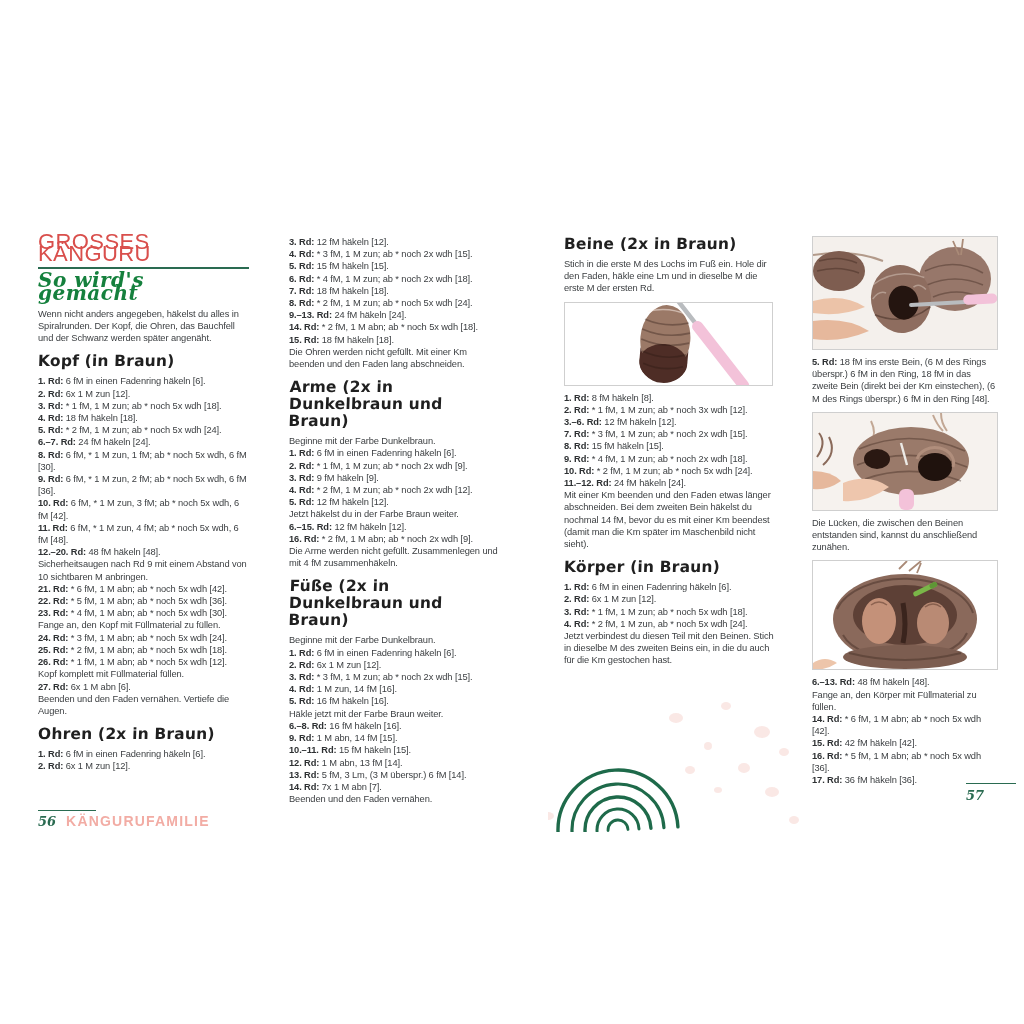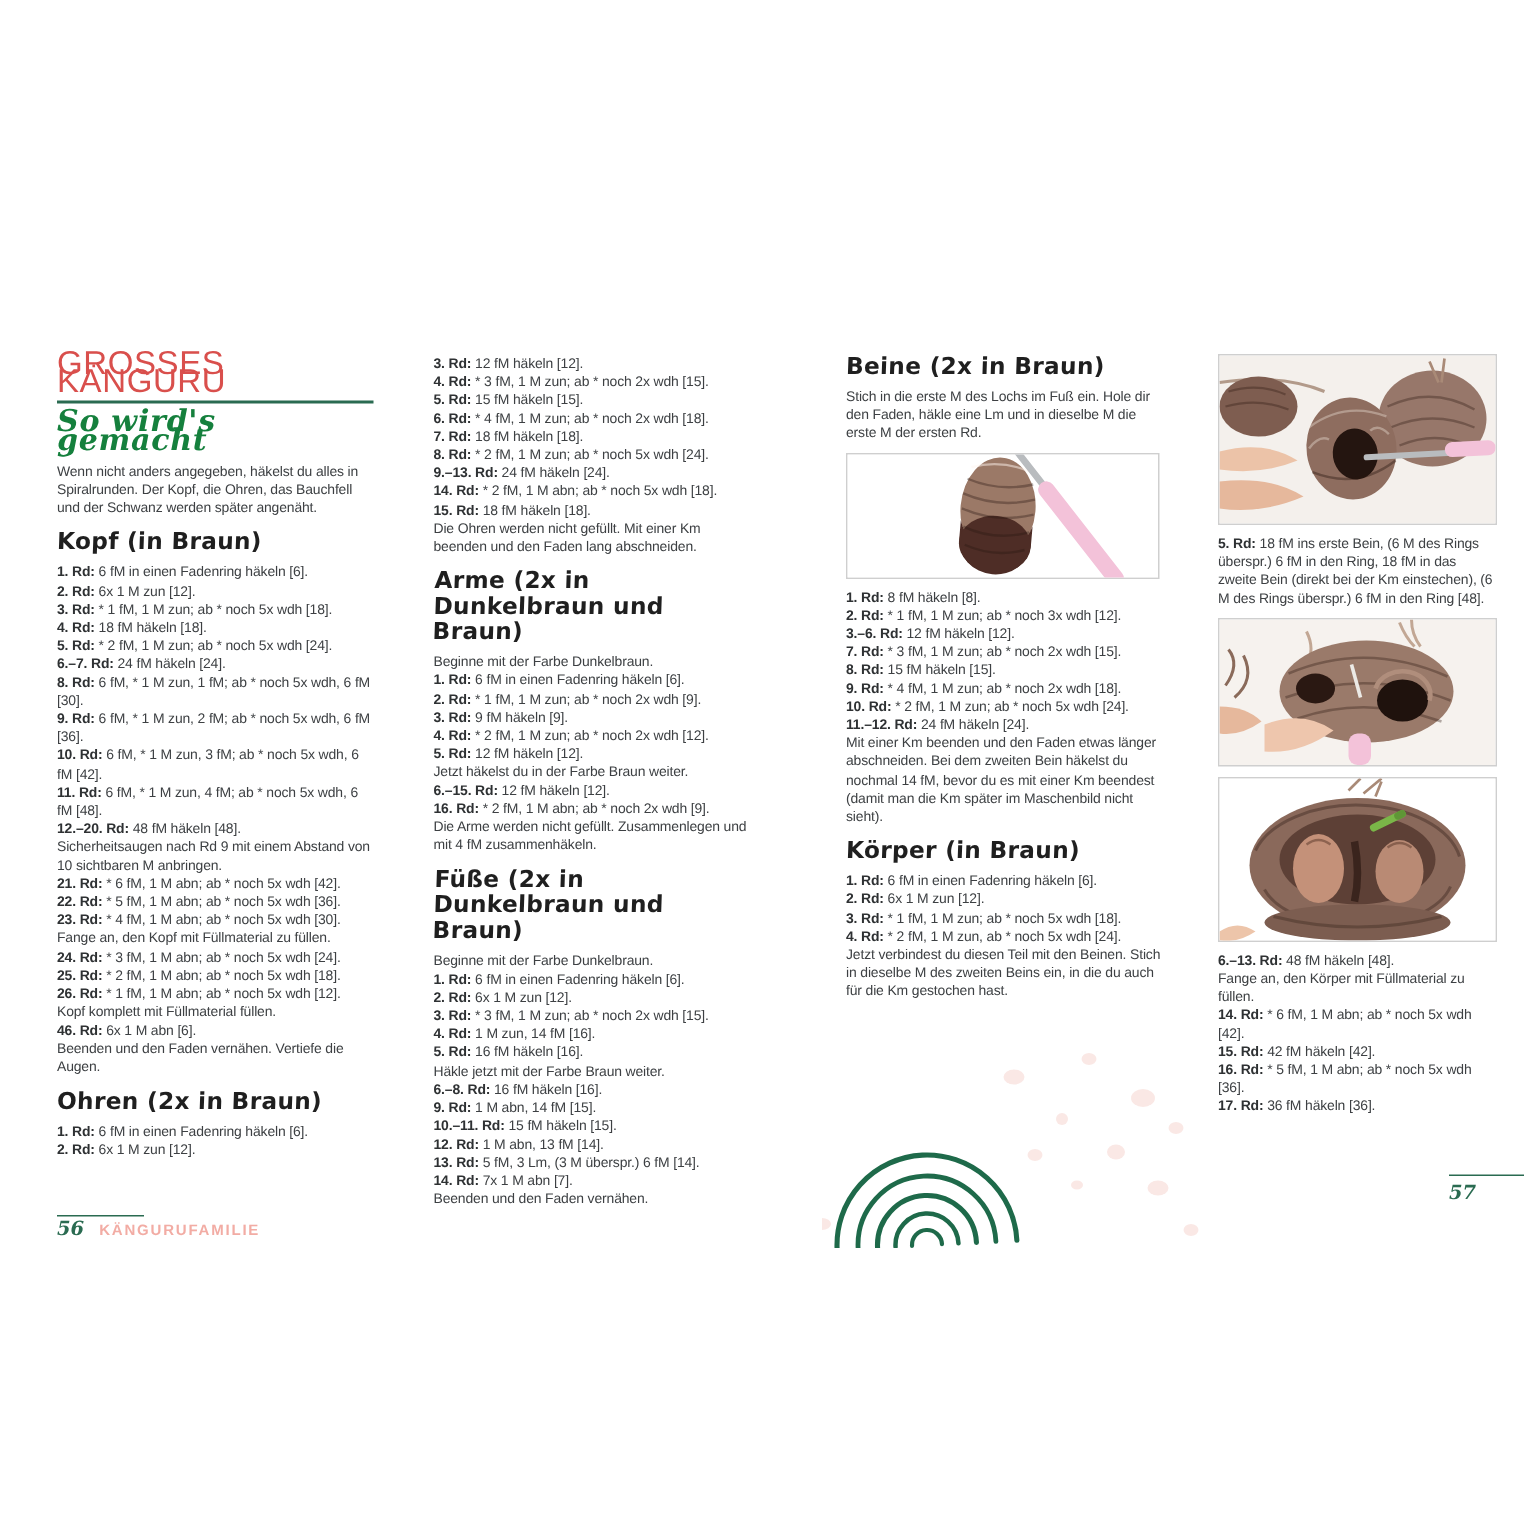--- a/index.html
+++ b/index.html
@@ -12,21 +12,21 @@
   .rule{border:none;border-top:2px solid #2a6b51;margin:7px 0 5px;}
   .script{font-family:"DejaVu Serif",serif;font-style:italic;font-weight:700;font-size:20px;color:#15803d;margin:3px 0 9px;letter-spacing:0.5px;}
   .intro{margin:0 0 4px;}
   .sec-h{font-family:"DejaVu Sans",sans-serif;font-weight:600;font-size:15.5px;line-height:17px;color:#1f1f1f;margin:9px 0 5px;letter-spacing:0.2px;transform:skewX(-2deg);transform-origin:left;}
   .sec-h.first{margin-top:0;}
   .photo{display:block;border:1px solid #cfcfcf;background:#fff;margin:7px 0 6px;}
   .cap{margin:2px 0 6px;}
   .footer{position:absolute;}
   .pg-rule{border:none;border-top:1.6px solid #2a6b51;margin:0 0 2px;}
   .pg-num{font-family:"DejaVu Serif",serif;font-style:italic;font-weight:700;font-size:13px;color:#2a6b51;line-height:13px;}
-  .chapter{color:#f2aca4;font-weight:700;font-size:10px;letter-spacing:1.2px;margin-left:10px;}
+  .chapter{color:#f2aca4;font-weight:700;font-size:14px;letter-spacing:1.2px;margin-left:10px;}
   .frow{display:flex;align-items:baseline;}
   .deco{position:absolute;left:548px;top:692px;pointer-events:none;}
 </style>
 </head>
 <body>
 
 <div>
 
   <div class="col" style="left:38px;top:236px;width:211px;">
     <h1 class="title">GROSSES KÄNGURU</h1>
@@ -50,21 +50,21 @@
         <p class="ln"><b>12.–20. Rd:</b><span> 48 fM häkeln [48].</span></p>
         <p class="ln"><span>Sicherheitsaugen nach Rd 9 mit einem Abstand von 10 sichtbaren M anbringen.</span></p>
         <p class="ln"><b>21. Rd:</b><span> * 6 fM, 1 M abn; ab * noch 5x wdh [42].</span></p>
         <p class="ln"><b>22. Rd:</b><span> * 5 fM, 1 M abn; ab * noch 5x wdh [36].</span></p>
         <p class="ln"><b>23. Rd:</b><span> * 4 fM, 1 M abn; ab * noch 5x wdh [30].</span></p>
         <p class="ln"><span>Fange an, den Kopf mit Füllmaterial zu füllen.</span></p>
         <p class="ln"><b>24. Rd:</b><span> * 3 fM, 1 M abn; ab * noch 5x wdh [24].</span></p>
         <p class="ln"><b>25. Rd:</b><span> * 2 fM, 1 M abn; ab * noch 5x wdh [18].</span></p>
         <p class="ln"><b>26. Rd:</b><span> * 1 fM, 1 M abn; ab * noch 5x wdh [12].</span></p>
         <p class="ln"><span>Kopf komplett mit Füllmaterial füllen.</span></p>
-        <p class="ln"><b>46. Rd:</b><span> 6x 1 M abn [6].</span></p>
+        <p class="ln"><b>27. Rd:</b><span> 6x 1 M abn [6].</span></p>
         <p class="ln"><span>Beenden und den Faden vernähen. Vertiefe die Augen.</span></p>
       </div>
 
     <h2 class="sec-h">Ohren (2x in Braun)</h2>
     <div>
 
     <p class="ln"><b>1. Rd:</b><span> 6 fM in einen Fadenring häkeln [6].</span></p>
         <p class="ln"><b>2. Rd:</b><span> 6x 1 M zun [12].</span></p>
       </div>
   </div>
@@ -206,20 +206,21 @@
       <path d="M46,36 q52,-22 106,2 M44,52 q54,-20 110,2 M52,66 q46,-16 96,2" stroke="rgba(45,25,18,0.35)" stroke-width="1.7" fill="none"></path>
       <ellipse cx="64" cy="46" rx="13" ry="10" fill="#2a1812"></ellipse>
       <ellipse cx="122" cy="54" rx="17" ry="14" fill="#1f120d"></ellipse>
       <path d="M104,46 a18,15 0 0 1 36,8" stroke="#b08e7c" stroke-width="3" fill="none"></path>
       <path d="M88,30 l6,22" stroke="#eceae6" stroke-width="2.4"></path>
       <path d="M30,70 q26,-10 46,4 q-22,16 -46,14 z" fill="#eec6ad"></path>
       <path d="M0,58 q18,0 28,10 q-14,10 -28,8 z" fill="#e6b89c"></path>
       <rect x="86" y="76" width="15" height="21" rx="6" fill="#f3c2d9"></rect>
     </svg>
 
+    <p class="ln cap">Die Lücken, die zwischen den Beinen entstanden sind, kannst du anschließend zunähen.</p>
 
     <svg class="photo" width="184" height="108" viewBox="0 0 184 108">
       <rect width="184" height="108" fill="#ffffff"></rect>
       <path d="M86,8 l8,-8 M96,10 l12,-10 M104,12 l4,-10" stroke="#a98a77" stroke-width="1.8" fill="none"></path>
       <ellipse cx="92" cy="58" rx="72" ry="45" fill="#8a695b"></ellipse>
       <path d="M24,48 a70,42 0 0 1 136,4 M30,74 a64,34 0 0 0 124,-2" stroke="rgba(40,22,16,0.35)" stroke-width="2" fill="none"></path>
       <ellipse cx="92" cy="54" rx="52" ry="30" fill="#5d4036"></ellipse>
       <ellipse cx="66" cy="60" rx="17" ry="23" fill="#c49179"></ellipse>
       <ellipse cx="120" cy="62" rx="16" ry="21" fill="#b98a74"></ellipse>
       <path d="M58,44 q8,-6 16,0 M112,46 q8,-6 16,0" stroke="rgba(60,30,20,0.4)" stroke-width="1.5" fill="none"></path>

